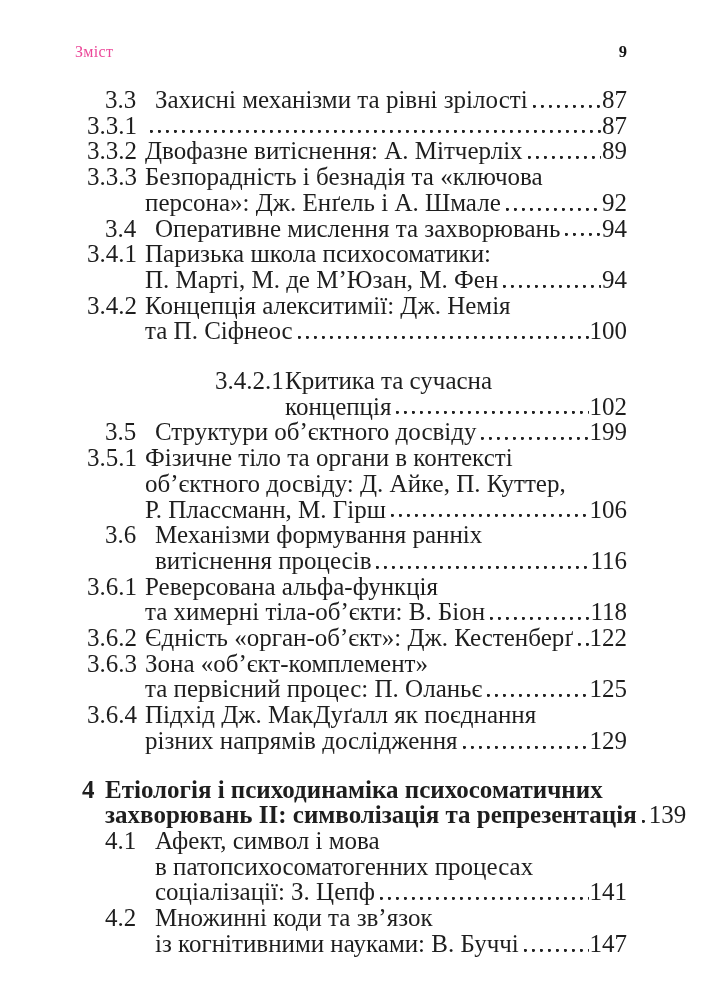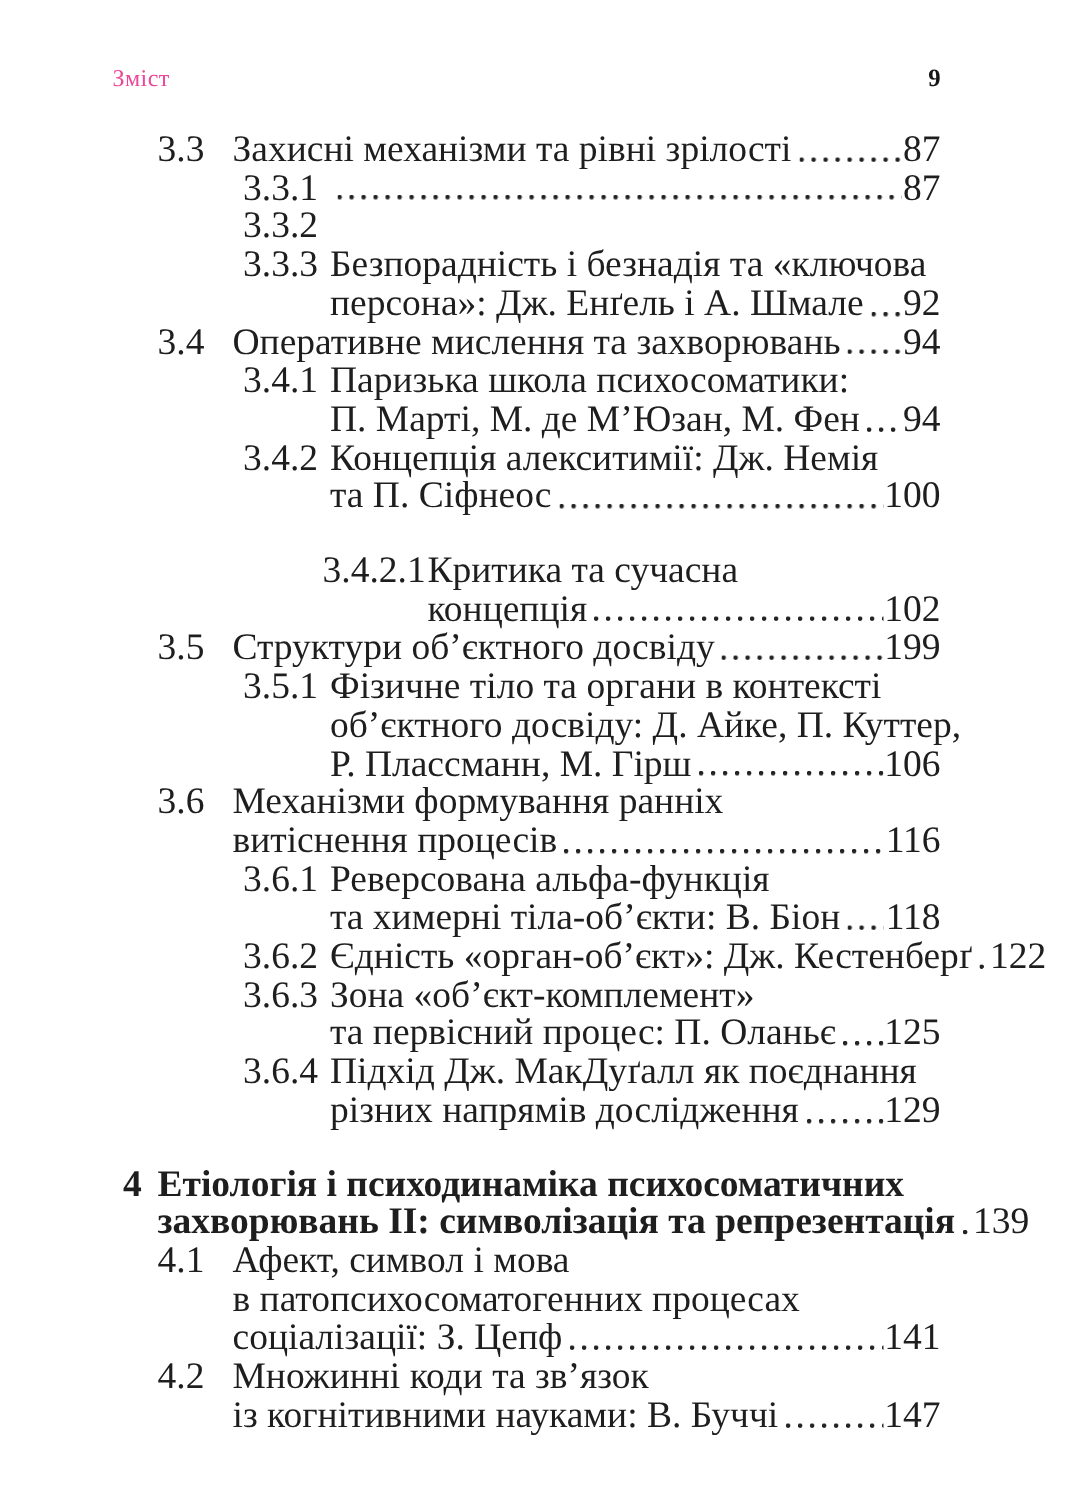--- a/index.html
+++ b/index.html
@@ -46,21 +46,21 @@
     align-items: flex-start;
     font-size: 25px;
     line-height: 25.7px;
   }
   .entry .num { flex: 0 0 auto; }
   .entry .body { flex: 1 1 auto; min-width: 0; }
   .lvl1 { padding-left: 82px; }
   .lvl1 .num { width: 23px; }
   .lvl2 { padding-left: 105px; }
   .lvl2 .num { width: 50px; }
-  .lvl3 { padding-left: 120px; margin-left: 42px; }
+  .lvl3 { padding-left: 87px; }
   .lvl3 .num { width: 58px; }
   .lvl4 { padding-left: 215px; margin-top: 24px; }
   .lvl4 .num { width: 70px; }
   .entry.bold .num,
   .entry.bold .txt { font-weight: 700; }
   .entry.gap { margin-top: 23px; }
   .line { display: flex; }
   .txt { white-space: nowrap; }
   .leader {
     flex: 1 1 10px;
@@ -104,20 +104,27 @@
         <span class="num">3.3.1</span>
         <div class="body">
           <div class="line">
             <span class="leader"></span>
             <span class="pg">87</span>
           </div>
         </div>
       </div>
       <div class="entry lvl3">
         <span class="num">3.3.2</span>
+        <div class="body">
+          <div class="line">
+            <span class="txt">Двофазне витіснення: А. Мітчерліх</span>
+            <span class="leader"></span>
+            <span class="pg">89</span>
+          </div>
+        </div>
       </div>
       <div class="entry lvl3">
         <span class="num">3.3.3</span>
         <div class="body">
           <div class="line">
             <span class="txt">Безпорадність і безнадія та «ключова</span>
           </div>
           <div class="line">
             <span class="txt">персона»: Дж. Енґель і А. Шмале</span>
             <span class="leader"></span>

